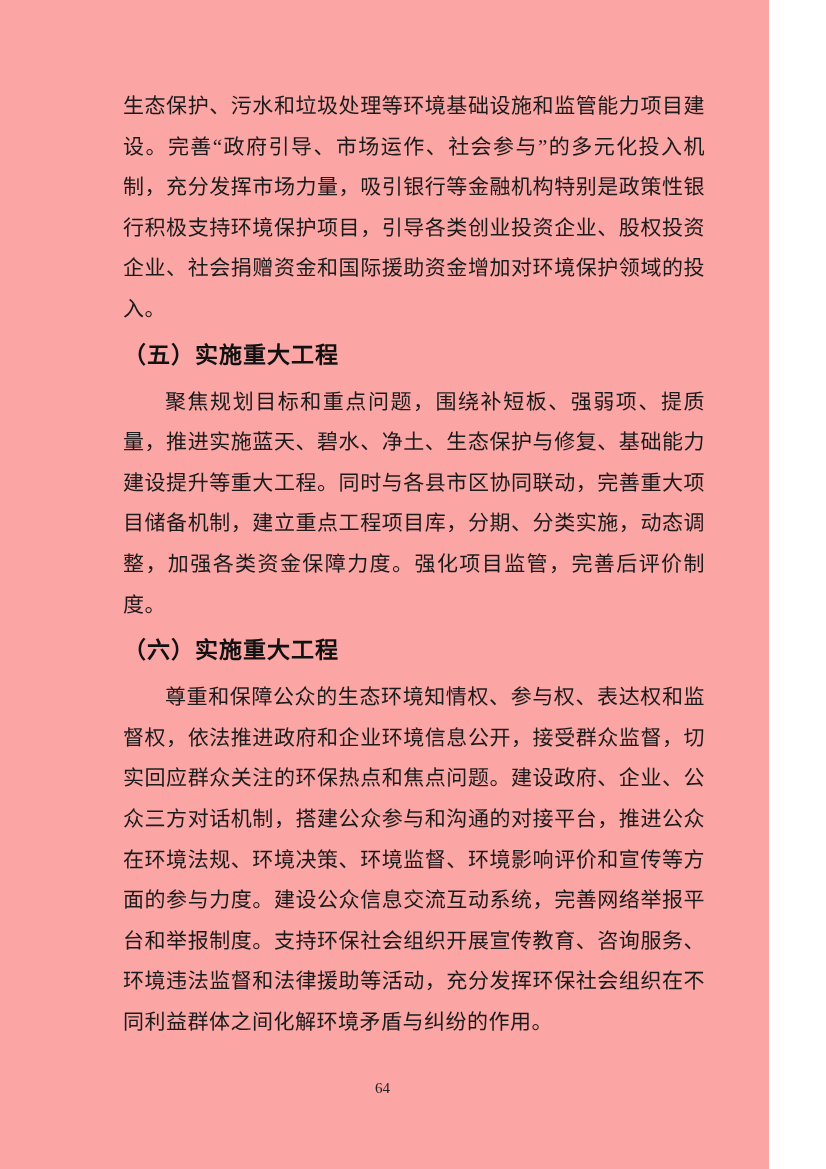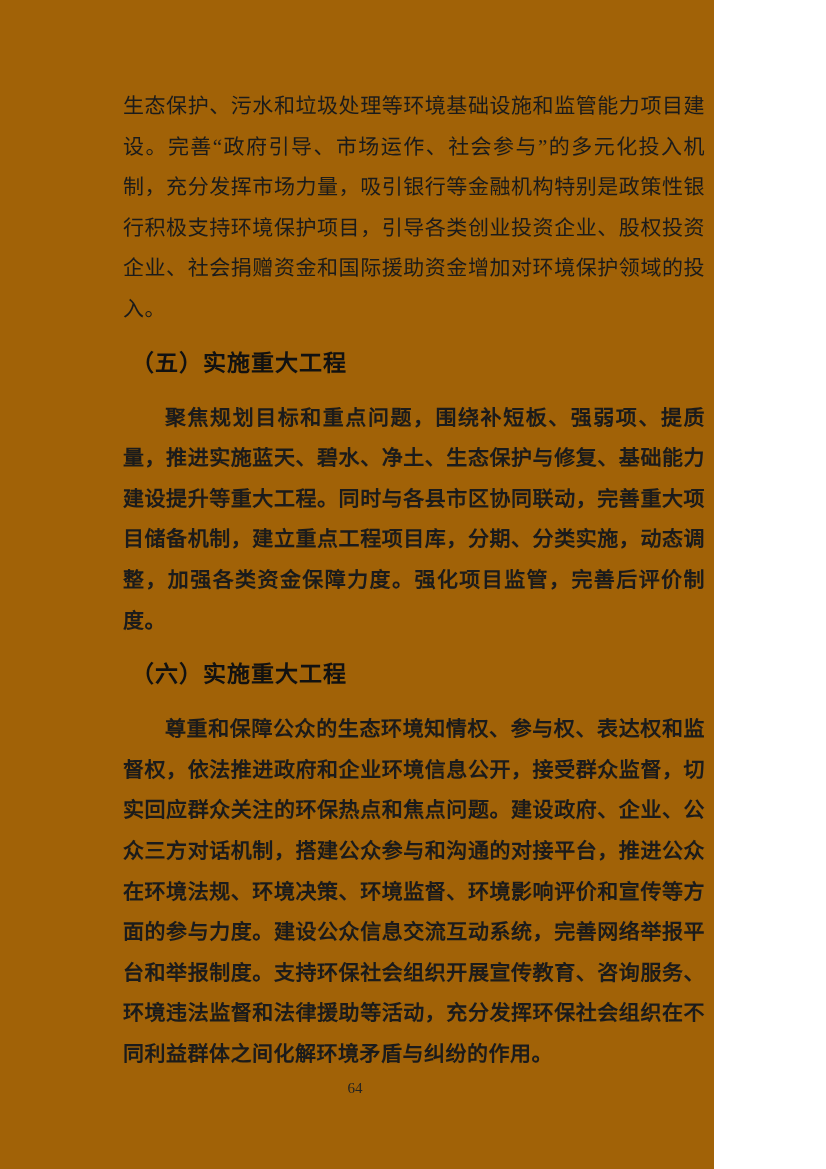--- a/index.html
+++ b/index.html
@@ -2,23 +2,23 @@
 <html lang="zh-CN"><head>
 <meta charset="utf-8">
 <style>
   html, body {
     margin: 0;
     padding: 0;
     background: #ffffff;
   }
   .page {
     position: relative;
-    width: 714px;
+    width: 769px;
     height: 1169px;
-    background: #a16207;
+    background: #fca5a5;
     overflow: hidden;
     font-family: "Liberation Serif", "DejaVu Serif", serif;
   }
   .content {
     position: absolute;
     left: 123px;
     top: 86px;
     width: 582px;
   }
   .para {
@@ -26,24 +26,23 @@
     font-size: 21px;
     line-height: 40.6px;
     letter-spacing: 0.5px;
     color: #1b1b1b;
     text-align: justify;
     text-align-last: left;
     text-justify: inter-character;
   }
   .para.indent {
     text-indent: 2em;
-    font-weight: bold;
   }
   .heading {
-    margin: 8px;
+    margin: 0;
     font-size: 23px;
     font-weight: 700;
     line-height: 52px;
     letter-spacing: 1px;
     color: #111111;
     text-align: left;
   }
   .page-number {
     position: absolute;
     left: 0;

